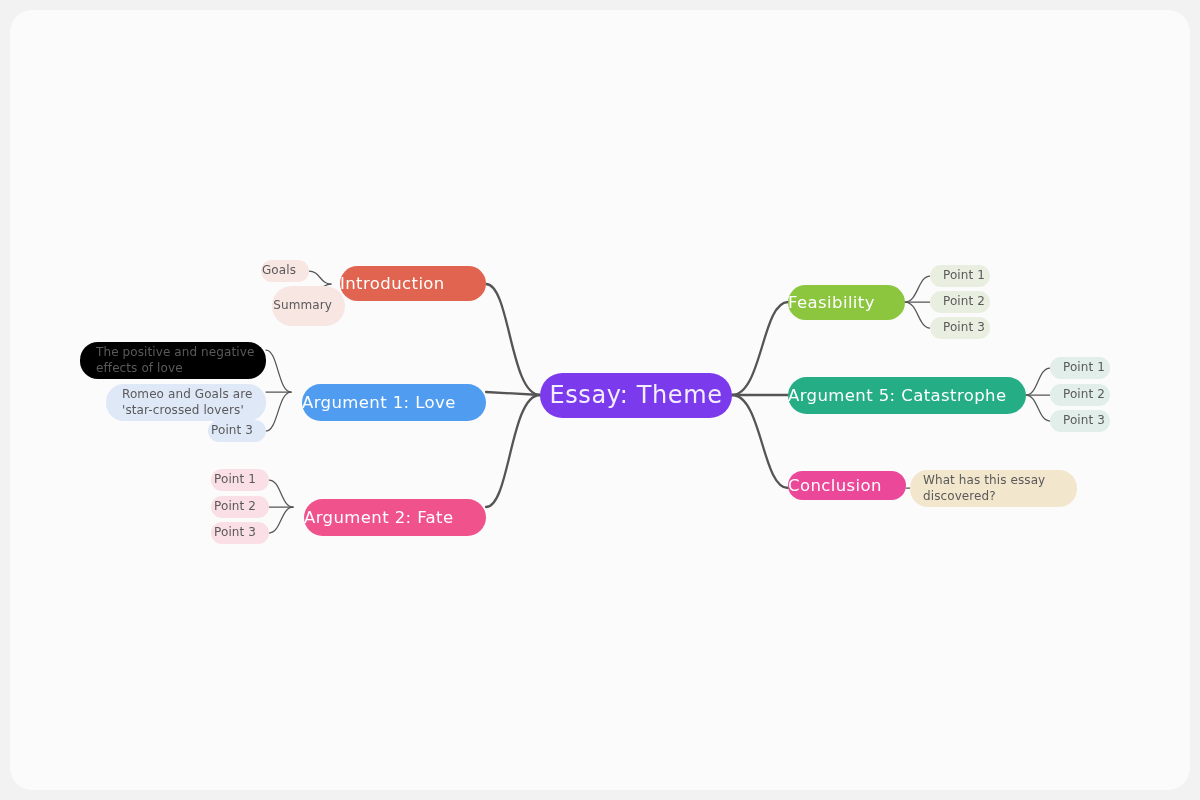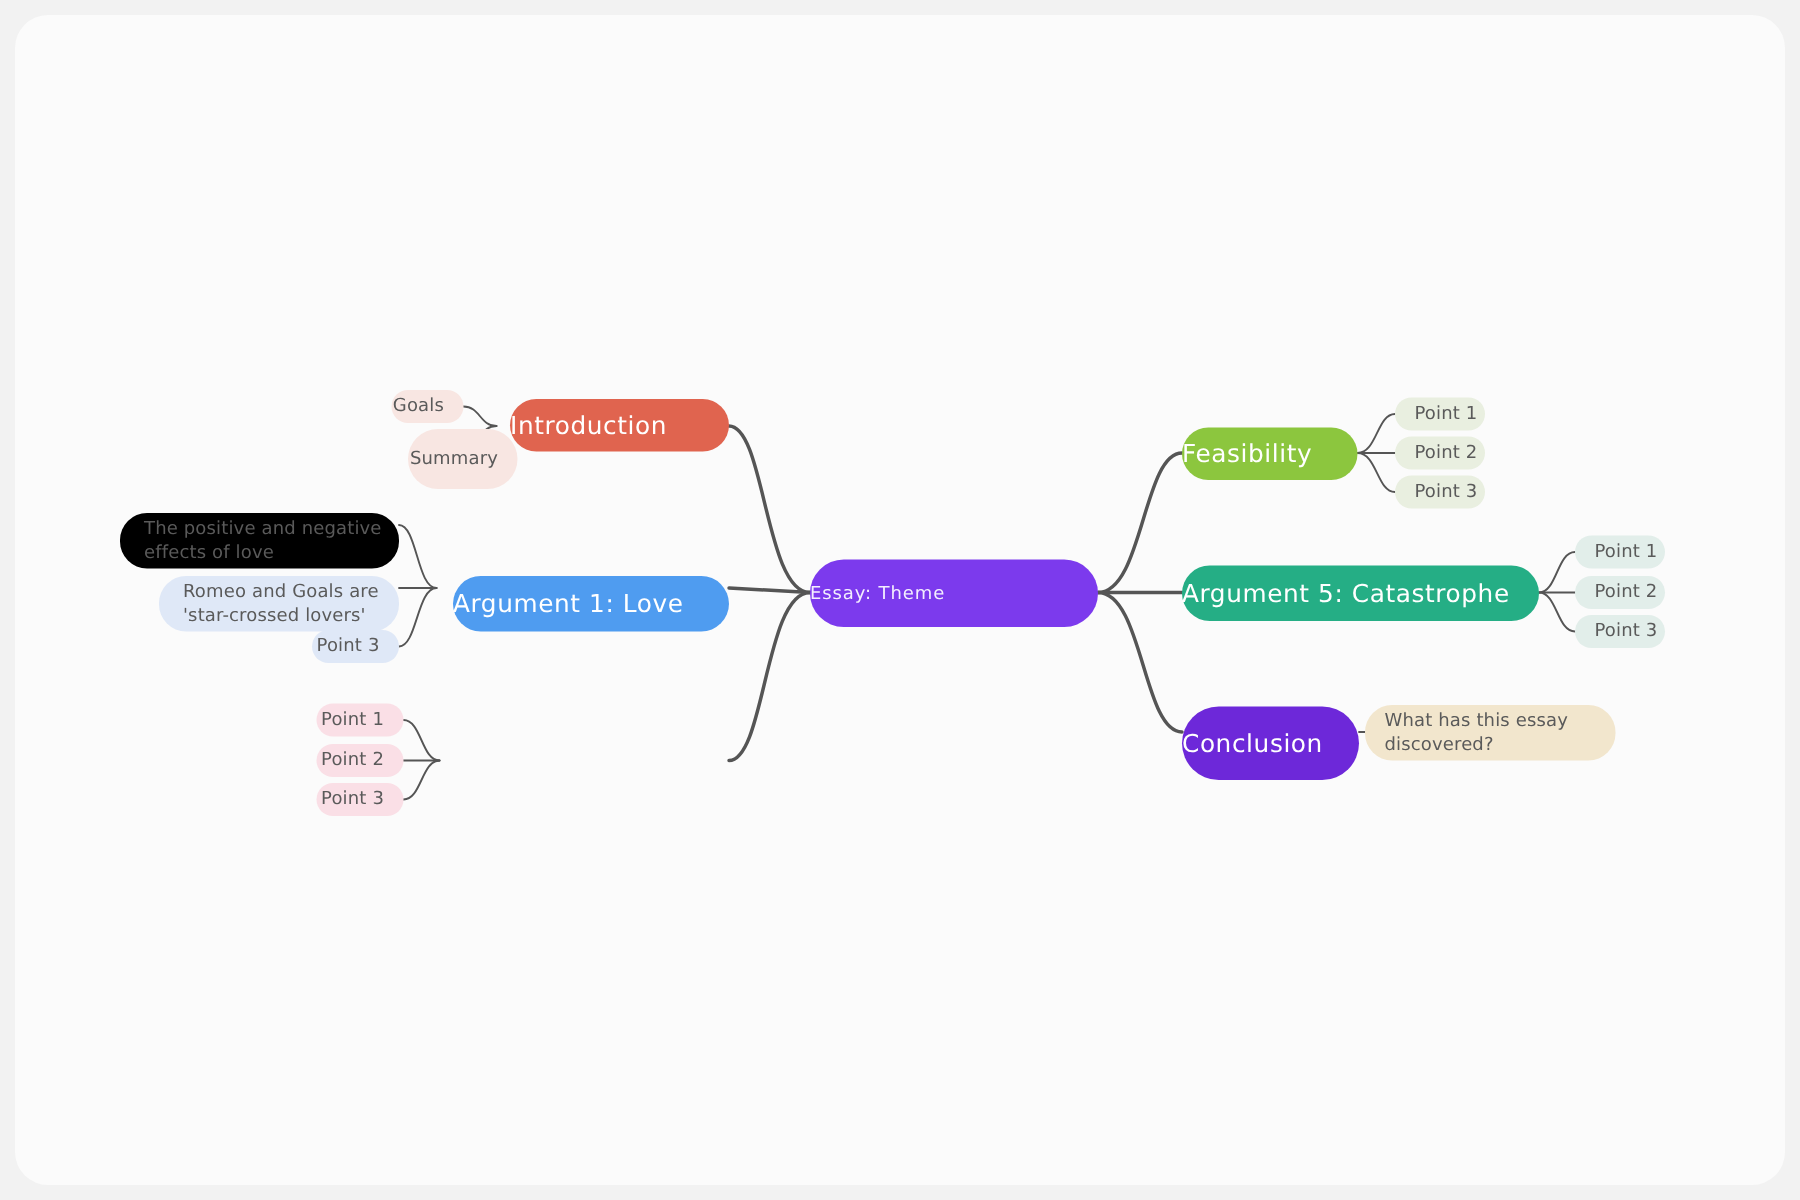--- a/index.html
+++ b/index.html
@@ -39,22 +39,23 @@
   }
   .node.main {
     color: #ffffff;
     font-size: 16.5px;
     letter-spacing: 0.4px;
     justify-content: flex-start;
     text-align: center;
   }
   .node.root {
     color: #f3eefe;
-    font-size: 12px;
+    font-size: 24px;
     letter-spacing: 0.6px;
+    justify-content: center;
     text-align: center;
   }
   .node.leaf {
     color: #5a5a5a;
     font-size: 12px;
     letter-spacing: 0.1px;
   }
   .node.leaf.l-right { justify-content: flex-start; padding-left: 13px; padding-right: 13px; }
   .node.leaf.l-left  { justify-content: flex-end;   padding-left: 13px; padding-right: 13px; text-align: right; }
   .node.leaf.l-left-start { justify-content: flex-start; padding-left: 16px; padding-right: 13px; text-align: left; }
@@ -122,20 +123,23 @@
 effects of love</span>
   </div>
   <div class="node leaf l-left-start" style="left:96px; top:374px; width:160px; height:37px; background:#dfe8f7; border-radius:18px;">
     <span>Romeo and Goals are
 'star-crossed lovers'</span>
   </div>
   <div class="node leaf l-left" style="left:198px; top:410px; width:58px; height:22px; background:#dfe8f7;">
     <span>Point 3</span>
   </div>
 
+  <div class="node main" style="left:294px; top:489px; width:182px; height:37px; background:#f0528b;">
+    <span>Argument 2: Fate</span>
+  </div>
   <div class="node leaf l-left" style="left:201px; top:459px; width:58px; height:22px; background:#fadfe6;">
     <span>Point 1</span>
   </div>
   <div class="node leaf l-left" style="left:201px; top:486px; width:58px; height:22px; background:#fadfe6;">
     <span>Point 2</span>
   </div>
   <div class="node leaf l-left" style="left:201px; top:512px; width:58px; height:22px; background:#fadfe6;">
     <span>Point 3</span>
   </div>
 
@@ -158,21 +162,21 @@
   <div class="node leaf l-right" style="left:1040px; top:347px; width:60px; height:22px; background:#e2eeea;">
     <span>Point 1</span>
   </div>
   <div class="node leaf l-right" style="left:1040px; top:374px; width:60px; height:22px; background:#e2eeea;">
     <span>Point 2</span>
   </div>
   <div class="node leaf l-right" style="left:1040px; top:400px; width:60px; height:22px; background:#e2eeea;">
     <span>Point 3</span>
   </div>
 
-  <div class="node main" style="left:778px; top:461px; width:118px; height:49px; background:#6d28d9;">
+  <div class="node main" style="left:778px; top:461px; width:118px; height:29px; background:#ec4899;">
     <span>Conclusion</span>
   </div>
   <div class="node leaf l-right" style="left:900px; top:460px; width:167px; height:37px; background:#f2e6cd; border-radius:18px;">
     <span>What has this essay
 discovered?</span>
   </div>
 
 </div>
 
 </body></html>

